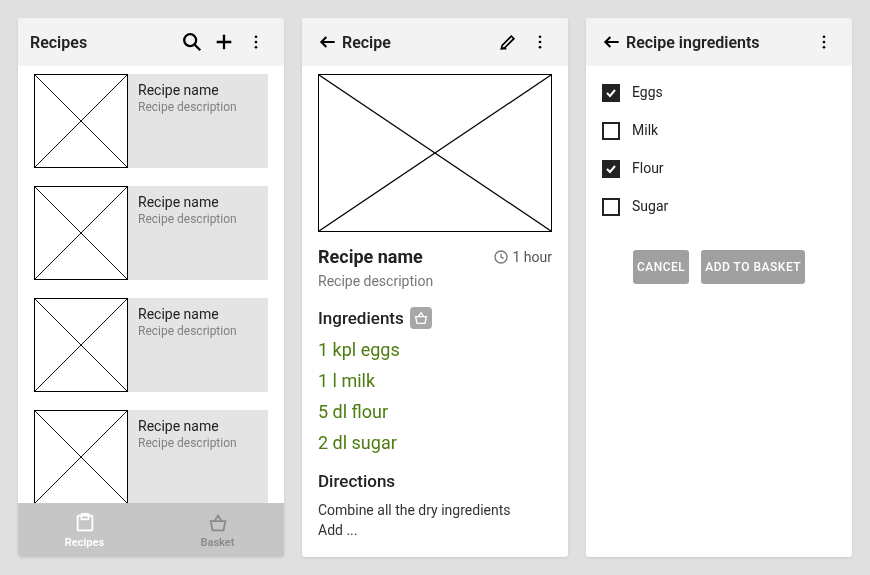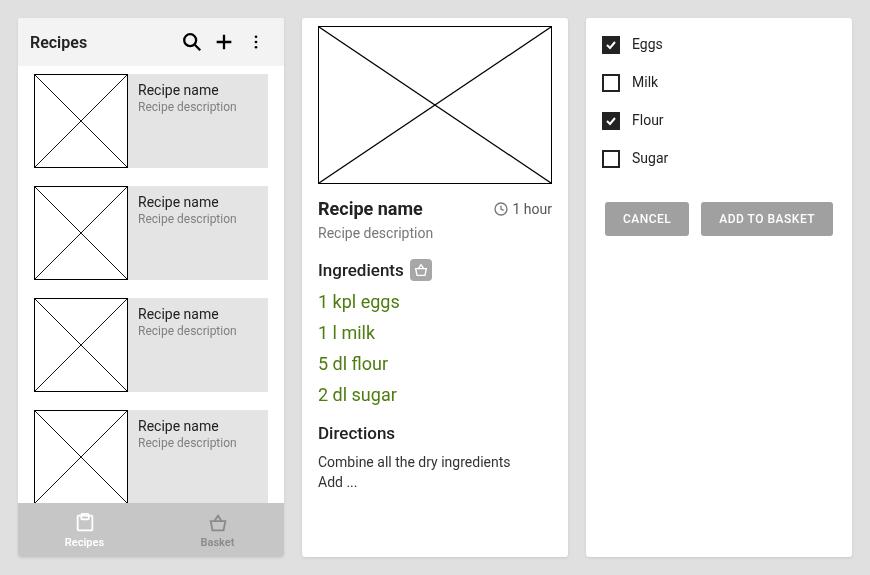--- a/index.html
+++ b/index.html
@@ -152,21 +152,21 @@
     .check-label { font-size: 14px; color: #222; }
     .button-row {
       display: flex; gap: 12px; justify-content: center;
       margin-top: 24px;
     }
     .btn {
       background: #a0a0a0;
       color: #fff;
       font-size: 12px;
       letter-spacing: 0.5px;
-      padding: 10px 18px;
+      padding: 10px 4px;
       border-radius: 3px;
       cursor: pointer;
       font-weight: 500;
     }
     svg { display: block; }
   </style>
 </head>
 <body>
 
 <div class="screen">
@@ -260,20 +260,42 @@
             <path d="M4 10 L20 10 L18 20 L6 20 Z"></path>
             <path d="M8 10 L12 4 L16 10"></path>
           </svg>
       </span>
       <span>Basket</span>
     </div>
   </div>
 </div>
 
 <div class="screen">
+  <div class="topbar">
+    <div class="icon-btn" style="width:28px;">
+      <svg width="20" height="20" viewBox="0 0 24 24" fill="none" stroke="#000" stroke-width="2.5">
+          <line x1="20" y1="12" x2="4" y2="12"></line>
+          <polyline points="10,6 4,12 10,18"></polyline>
+        </svg>
+    </div>
+    <div class="title">Recipe</div>
+    <div class="icon-btn">
+      <svg width="20" height="20" viewBox="0 0 24 24" fill="none" stroke="#000" stroke-width="2">
+          <path d="M4 20 L8 19 L19 8 L16 5 L5 16 Z"></path>
+          <line x1="4" y1="20" x2="10" y2="20"></line>
+        </svg>
+    </div>
+    <div class="icon-btn">
+      <svg width="18" height="18" viewBox="0 0 24 24" fill="#000">
+          <circle cx="12" cy="5" r="1.8"></circle>
+          <circle cx="12" cy="12" r="1.8"></circle>
+          <circle cx="12" cy="19" r="1.8"></circle>
+        </svg>
+    </div>
+  </div>
 
   <div class="content">
     <div class="hero">
       <svg width="100%" height="100%" viewBox="0 0 100 100" preserveAspectRatio="none">
           <line x1="0" y1="0" x2="100" y2="100" stroke="#000" stroke-width="0.7"></line>
           <line x1="100" y1="0" x2="0" y2="100" stroke="#000" stroke-width="0.7"></line>
         </svg>
     </div>
     <div class="detail-row">
       <div class="detail-name">Recipe name</div>
@@ -305,20 +327,36 @@
       <div>2 dl sugar</div>
     </div>
 
     <div class="section-h">Directions</div>
     <div class="directions-body" style="white-space:pre-line;">Combine all the dry ingredients
 Add ...</div>
   </div>
 </div>
 
 <div class="screen">
+  <div class="topbar">
+    <div class="icon-btn" style="width:28px;">
+      <svg width="20" height="20" viewBox="0 0 24 24" fill="none" stroke="#000" stroke-width="2.5">
+          <line x1="20" y1="12" x2="4" y2="12"></line>
+          <polyline points="10,6 4,12 10,18"></polyline>
+        </svg>
+    </div>
+    <div class="title">Recipe ingredients</div>
+    <div class="icon-btn">
+      <svg width="18" height="18" viewBox="0 0 24 24" fill="#000">
+          <circle cx="12" cy="5" r="1.8"></circle>
+          <circle cx="12" cy="12" r="1.8"></circle>
+          <circle cx="12" cy="19" r="1.8"></circle>
+        </svg>
+    </div>
+  </div>
 
   <div class="content">
     <div class="check-row">
       <div class="checkbox checked">
         <svg width="12" height="12" viewBox="0 0 24 24" fill="none" stroke="#fff" stroke-width="4">
             <polyline points="4,12 10,18 20,6"></polyline>
           </svg>
       </div>
       <div class="check-label">Eggs</div>
     </div>

